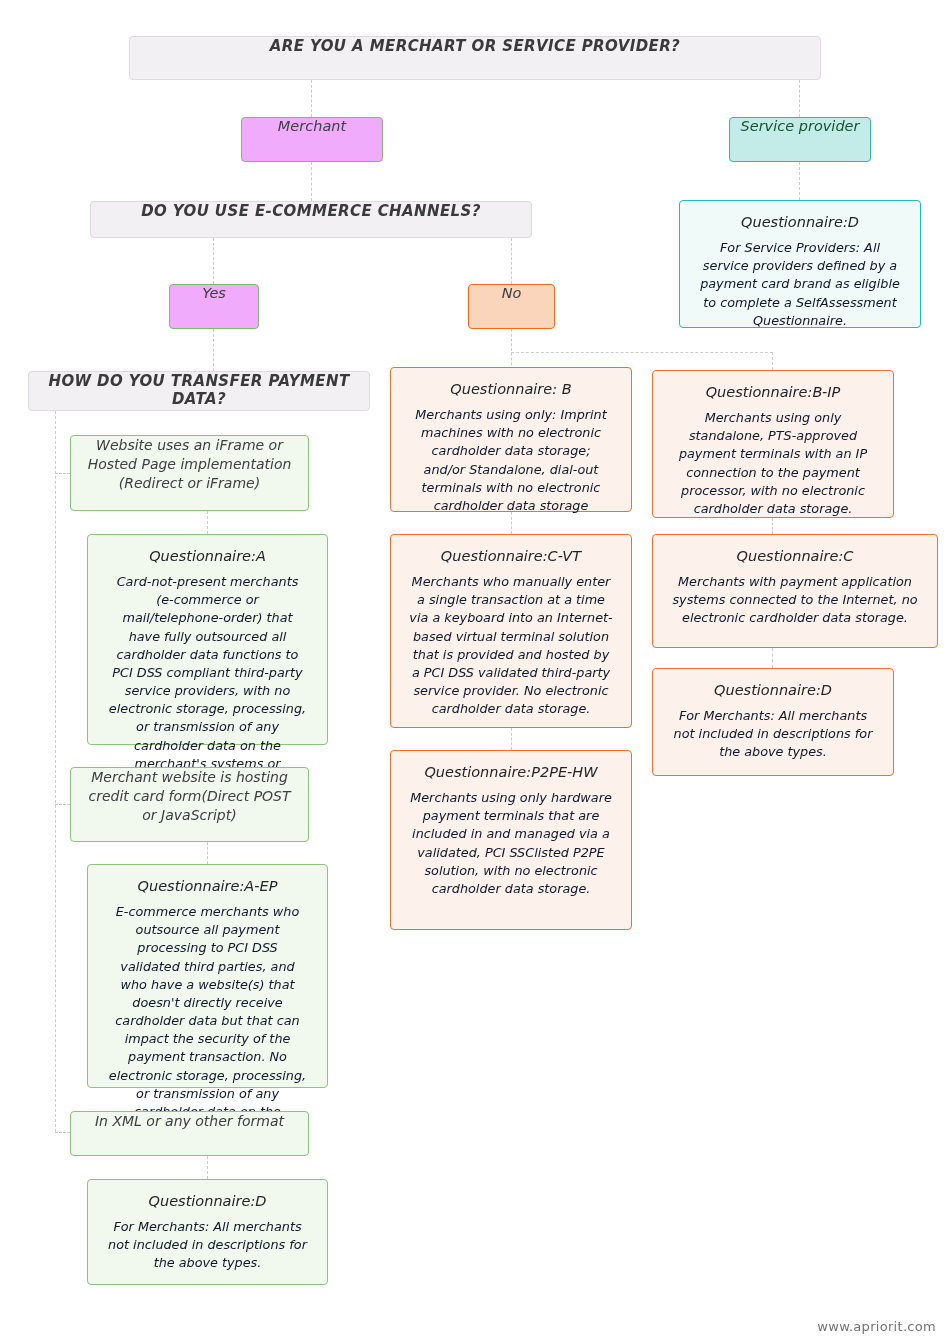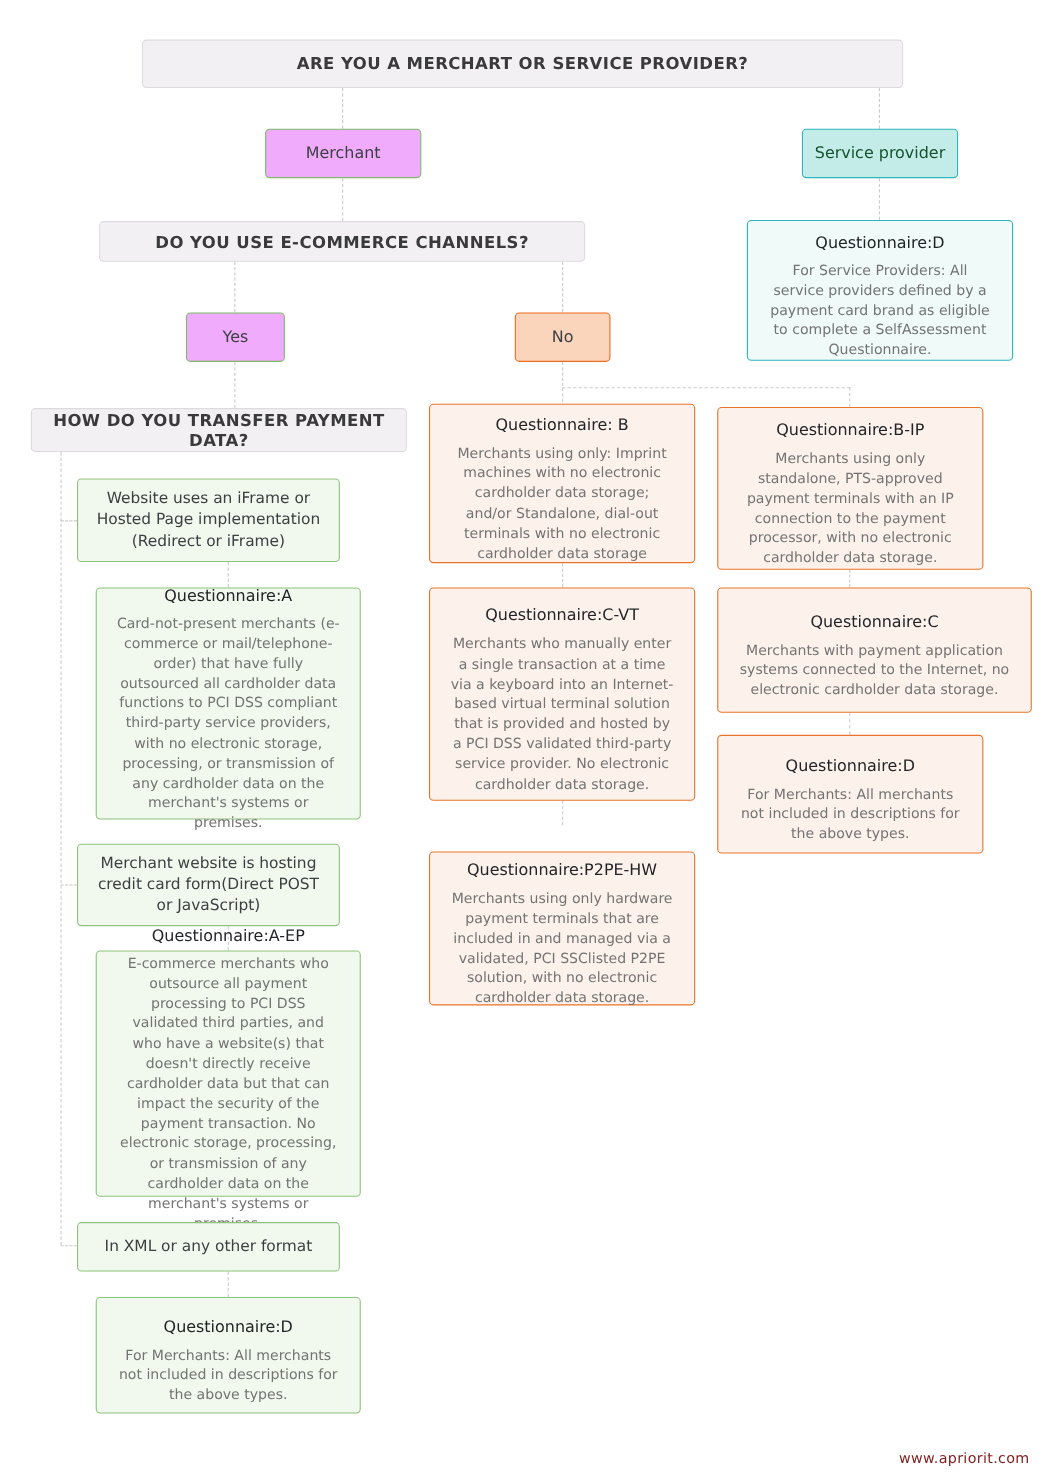--- a/index.html
+++ b/index.html
@@ -35,22 +35,23 @@
   }
 
   
   .node {
     position: absolute;
     box-sizing: border-box;
     border-radius: 4px;
     display: flex;
     flex-direction: column;
     align-items: center;
-    justify-content: center;
+    justify-content: flex-start;
     text-align: center;
+    font-style: italic;
   }
 
   
   .node.question {
     background: #f2f0f3;
     border: 1px solid #dedbe0;
     color: #3a3a3c;
     font-weight: bold;
     font-size: 15px;
     letter-spacing: 0.4px;
@@ -98,40 +99,40 @@
   .card-title {
     font-size: 14.5px;
     font-weight: normal;
     color: #222428;
     margin: 0 0 8px 0;
     line-height: 1.25;
   }
   .card-body {
     font-size: 12.8px;
     line-height: 1.42;
-    color: #737373;
+    color: #0f172a;
     margin: 0;
     padding: 0 12px;
   }
   .plain-text {
     font-size: 14px;
     line-height: 1.36;
     color: #3c4043;
     padding: 0 10px;
   }
   .card-pad {
-    padding: 24px 6px 12px 6px;
+    padding: 12px 6px 12px 6px;
   }
 
   .watermark {
     position: absolute;
     right: 14px;
     bottom: 8px;
     font-size: 13px;
-    color: #7f1d1d;
+    color: #737373;
     letter-spacing: 0.3px;
   }
 </style>
 </head>
 <body>
 
 <div id="canvas">
 
   <div class="conn v" style="left:311px; top:80px; height:37px;"></div>
 
@@ -229,21 +230,21 @@
   <div class="node orange-light card-pad" style="left:390px; top:367px; width:242px; height:145px;">
     <p class="card-title">Questionnaire: B</p>
     <p class="card-body">Merchants using only: Imprint machines with no electronic cardholder data storage; and/or Standalone, dial-out terminals with no electronic cardholder data storage</p>
   </div>
 
   <div class="node orange-light card-pad" style="left:390px; top:534px; width:242px; height:194px;">
     <p class="card-title">Questionnaire:C-VT</p>
     <p class="card-body">Merchants who manually enter a single transaction at a time via a keyboard into an Internet-based virtual terminal solution that is provided and hosted by a PCI DSS validated third-party service provider. No electronic cardholder data storage.</p>
   </div>
 
-  <div class="node orange-light card-pad" style="left:390px; top:750px; width:242px; height:140px;margin-top:24px;">
+  <div class="node orange-light card-pad" style="left:390px; top:750px; width:242px; height:180px;">
     <p class="card-title">Questionnaire:P2PE-HW</p>
     <p class="card-body">Merchants using only hardware payment terminals that are included in and managed via a validated, PCI SSClisted P2PE solution, with no electronic cardholder data storage.</p>
   </div>
 
   <div class="node orange-light card-pad" style="left:652px; top:370px; width:242px; height:148px;">
     <p class="card-title">Questionnaire:B-IP</p>
     <p class="card-body">Merchants using only standalone, PTS-approved payment terminals with an IP connection to the payment processor, with no electronic cardholder data storage.</p>
   </div>
 
   <div class="node orange-light card-pad" style="left:652px; top:534px; width:286px; height:114px;">

